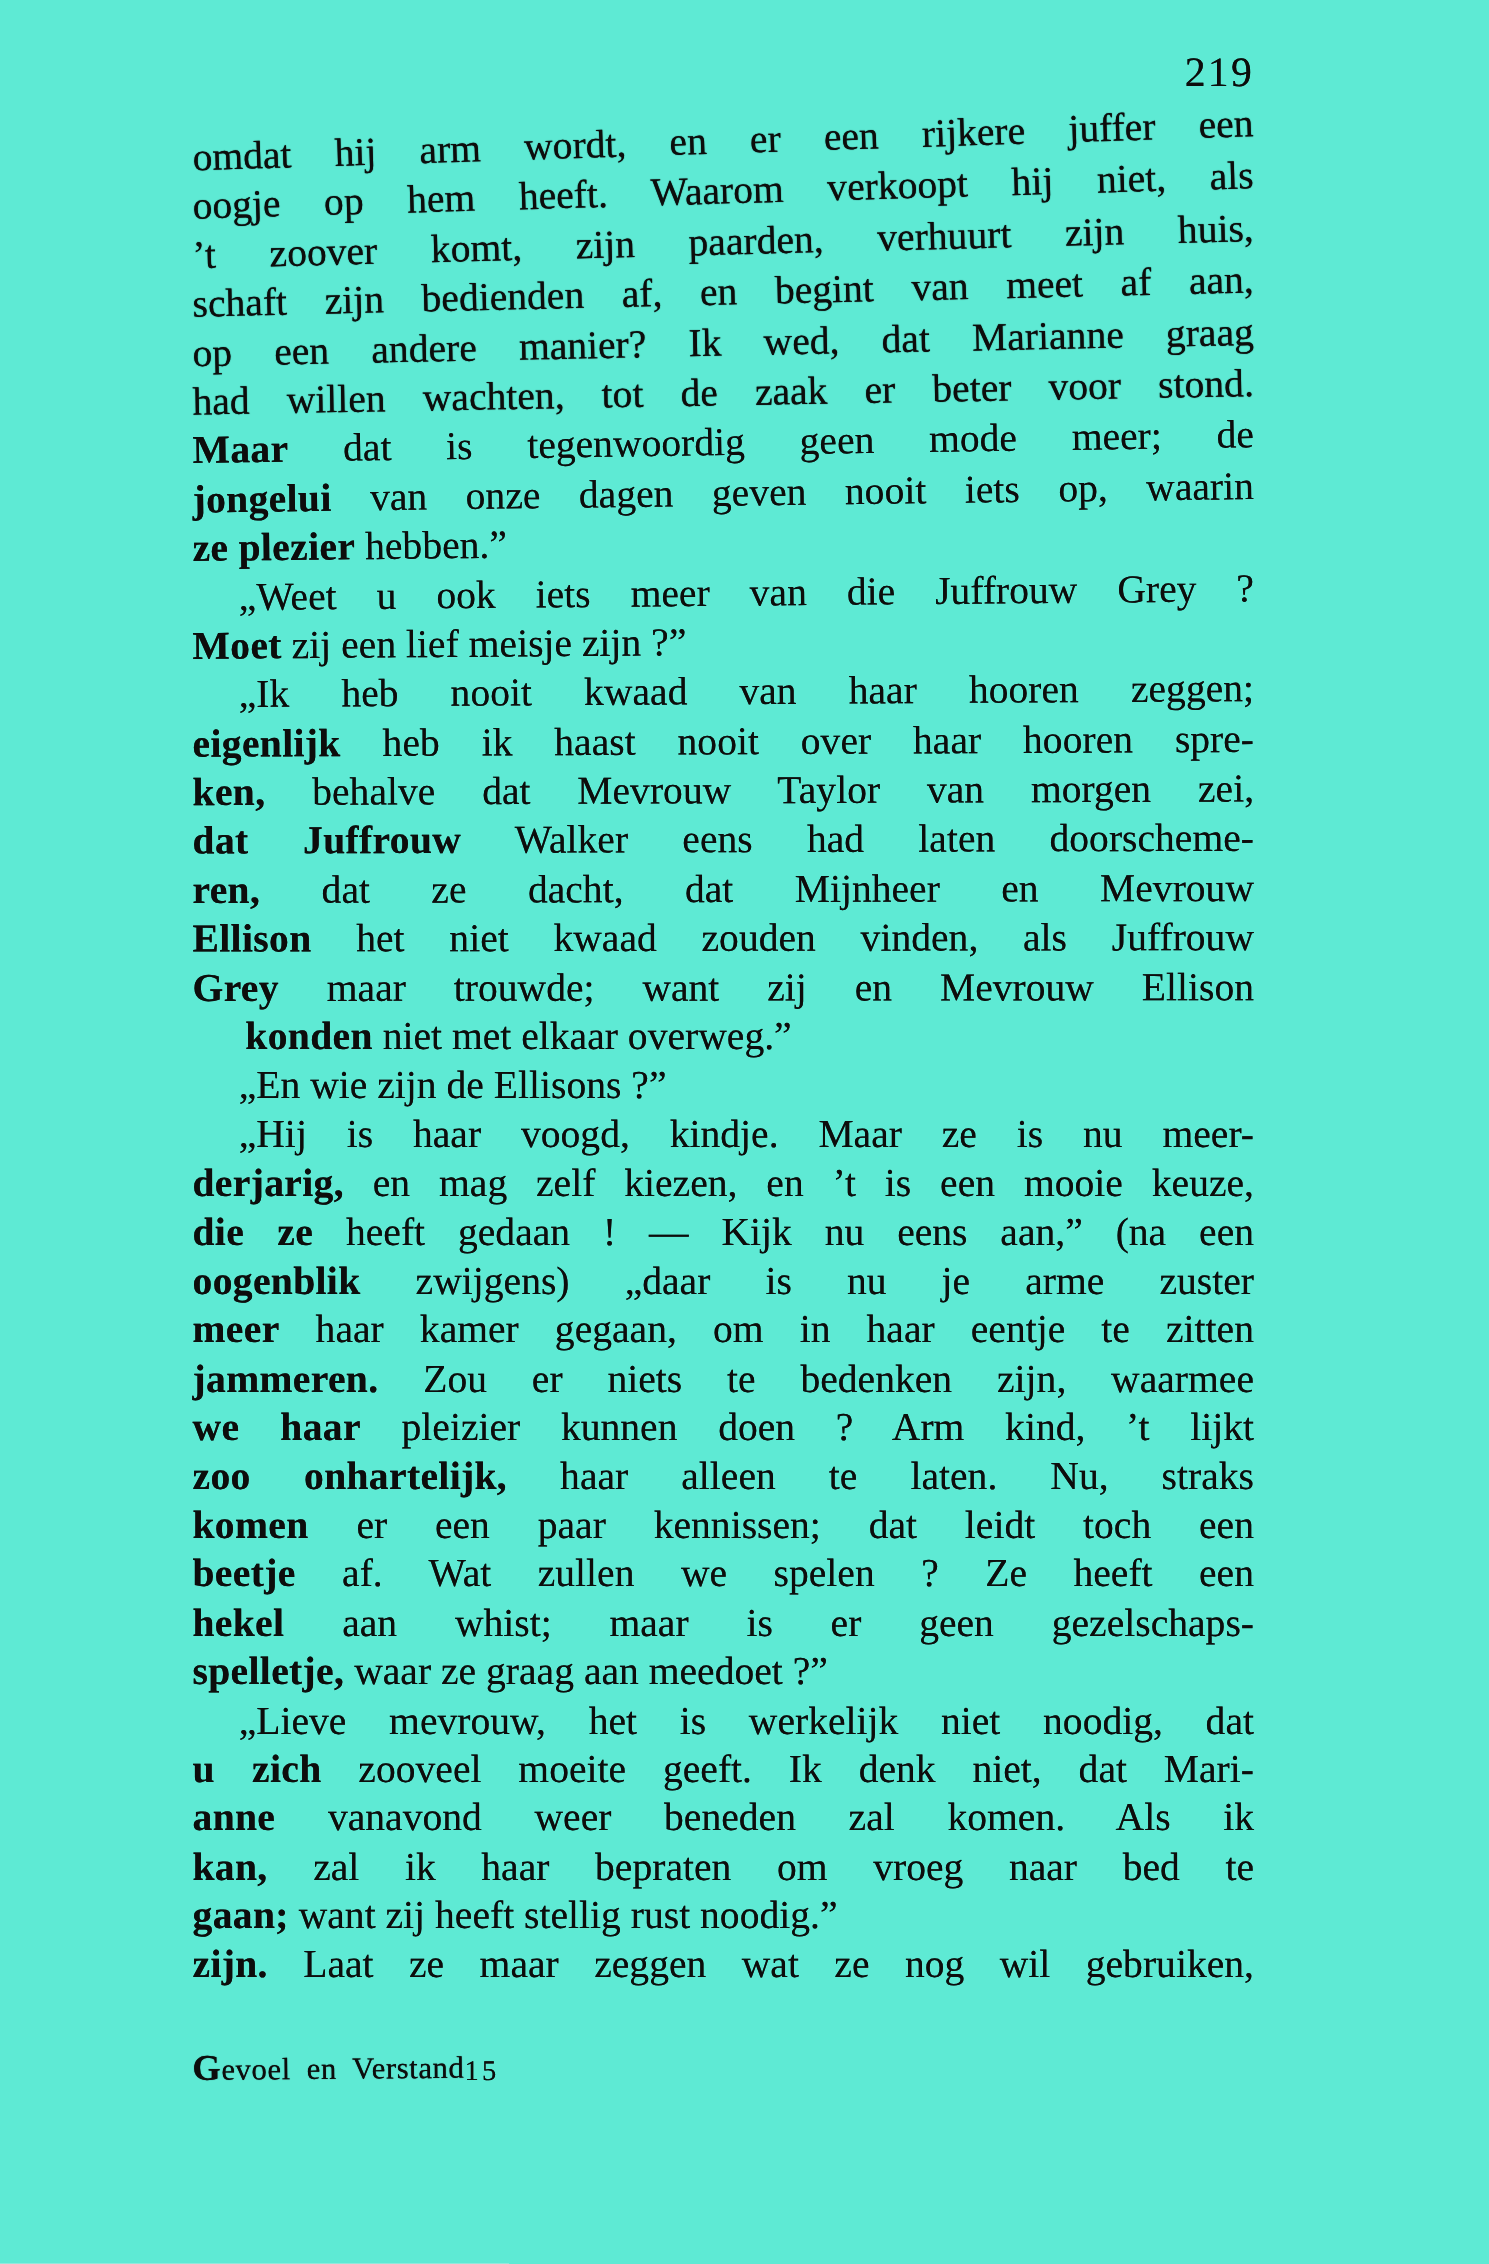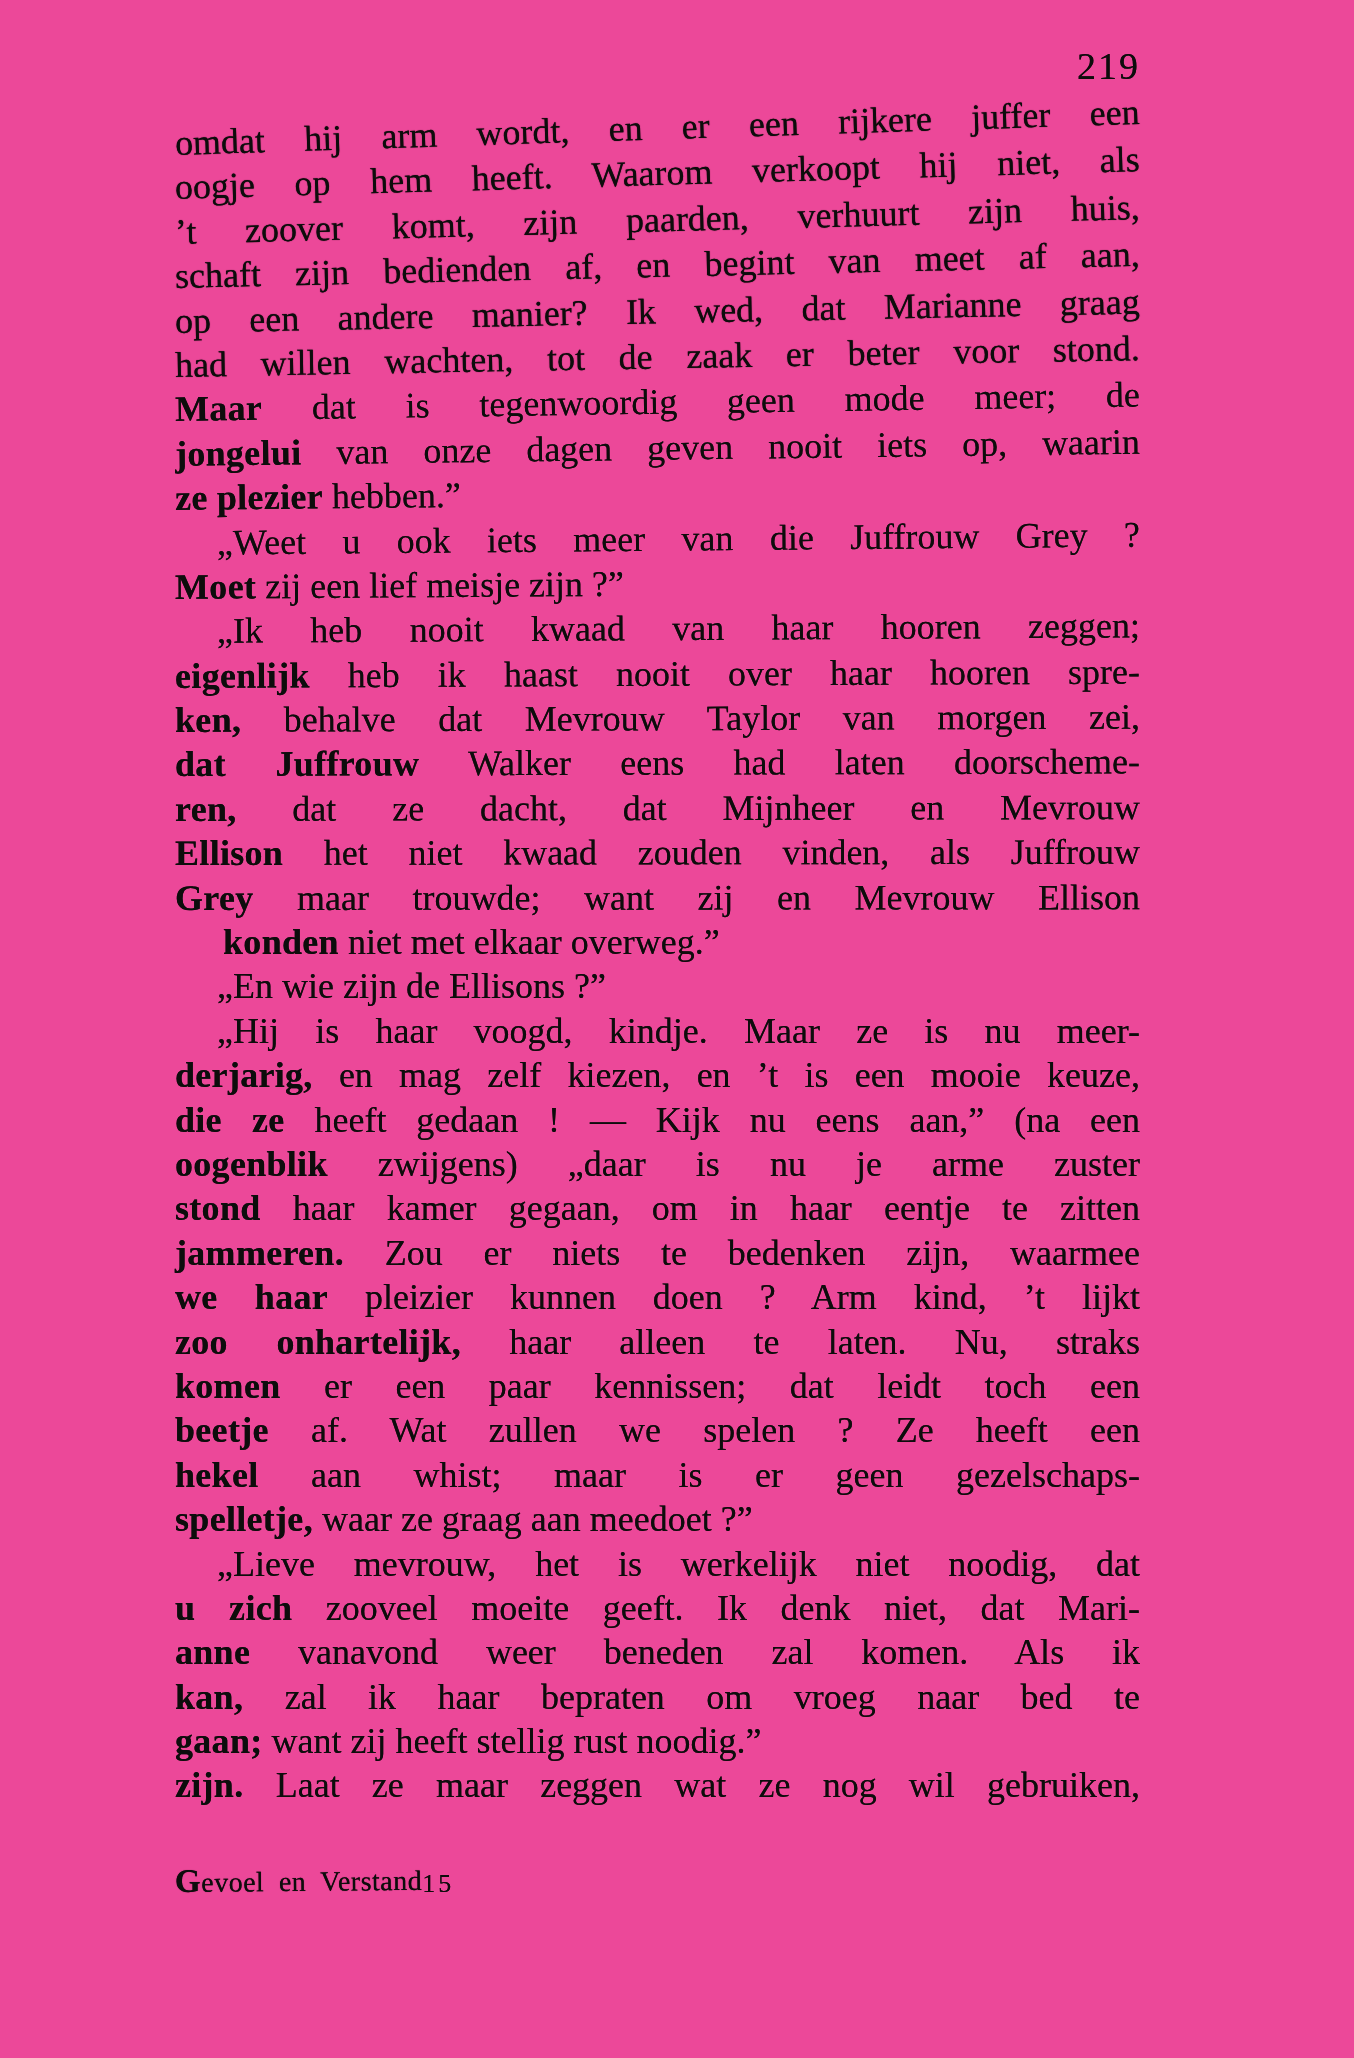--- a/index.html
+++ b/index.html
@@ -1,20 +1,20 @@
 <!DOCTYPE html>
 <html><head>
 <meta charset="utf-8">
 <style>
   html, body { margin: 0; padding: 0; background: #e8e8e8; }
   .page {
     position: relative;
     width: 1354px;
     height: 2058px;
-    background: #ec4899;
+    background: #5eead4;
     overflow: hidden;
     font-family: "Liberation Serif", "DejaVu Serif", serif;
     color: #0d0d0c;
   }
   
   .pagenum {
     position: absolute;
     top: 44px;
     right: 214px;
     font-size: 38px;
@@ -113,21 +113,21 @@
     <div class="ln bl"><span class="lead">dat Juffrouw</span> Walker eens had laten doorscheme-</div>
     <div class="ln bl"><span class="lead">ren,</span> dat ze dacht, dat Mijnheer en Mevrouw</div>
     <div class="ln bl"><span class="lead">Ellison</span> het niet kwaad zouden vinden, als Juffrouw</div>
     <div class="ln bl"><span class="lead">Grey</span> maar trouwde; want zij en Mevrouw Ellison</div>
     <div class="ln end bl"><span class="lead">konden</span> niet met elkaar overweg.”</div>
     <div class="ln end ind">„En wie zijn de Ellisons ?”</div>
     <div class="ln ind">„Hij is haar voogd, kindje. Maar ze is nu meer-</div>
     <div class="ln bl"><span class="lead">derjarig,</span> en mag zelf kiezen, en ’t is een mooie keuze,</div>
     <div class="ln bl"><span class="lead">die ze</span> heeft gedaan ! — Kijk nu eens aan,” (na een</div>
     <div class="ln bl"><span class="lead">oogenblik</span> zwijgens) „daar is nu je arme zuster</div>
-    <div class="ln bl"><span class="lead">stond</span> haar kamer gegaan, om in haar eentje te zitten</div>
+    <div class="ln bl"><span class="lead">meer</span> haar kamer gegaan, om in haar eentje te zitten</div>
     <div class="ln bl"><span class="lead">jammeren.</span> Zou er niets te bedenken zijn, waarmee</div>
     <div class="ln bl"><span class="lead">we haar</span> pleizier kunnen doen ? Arm kind, ’t lijkt</div>
     <div class="ln bl"><span class="lead">zoo onhartelijk,</span> haar alleen te laten. Nu, straks</div>
     <div class="ln bl"><span class="lead">komen</span> er een paar kennissen; dat leidt toch een</div>
     <div class="ln bl"><span class="lead">beetje</span> af. Wat zullen we spelen ? Ze heeft een</div>
     <div class="ln bl"><span class="lead">hekel</span> aan whist; maar is er geen gezelschaps-</div>
     <div class="ln end bl"><span class="lead">spelletje,</span> waar ze graag aan meedoet ?”</div>
     <div class="ln ind">„Lieve mevrouw, het is werkelijk niet noodig, dat</div>
     <div class="ln bl"><span class="lead">u zich</span> zooveel moeite geeft. Ik denk niet, dat Mari-</div>
     <div class="ln bl"><span class="lead">anne</span> vanavond weer beneden zal komen. Als ik</div>

